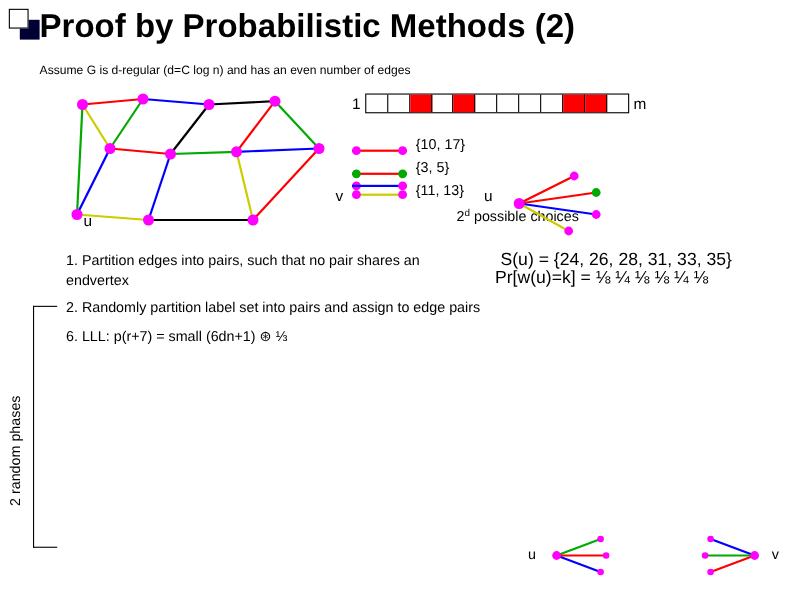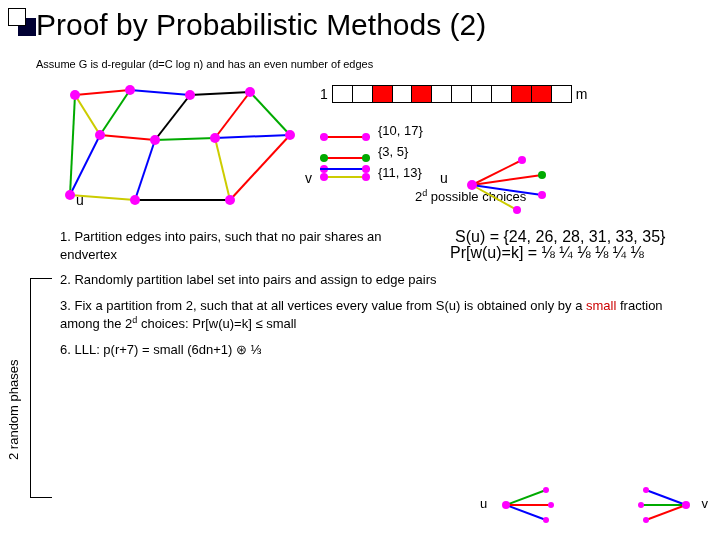--- a/index.html
+++ b/index.html
@@ -1,20 +1,20 @@
 <!DOCTYPE html>
 <html><head>
 <meta charset="utf-8">
 <style>
   * { margin: 0; padding: 0; box-sizing: border-box; }
   body { width: 720px; height: 540px; background: #fff; font-family: Arial, sans-serif; position: relative; overflow: hidden; }
   .deco { position: absolute; top: 8px; left: 8px; }
   .deco .sq1 { width: 18px; height: 18px; border: 1px solid #000; background: #fff; position: absolute; top: 0; left: 0; }
   .deco .sq2 { width: 18px; height: 18px; background: #000033; position: absolute; top: 10px; left: 10px; }
-  .title { position: absolute; top: 8px; left: 36px; font-size: 30px; font-weight: normal; color: #000; }
+  .title { position: absolute; top: 8px; left: 36px; font-size: 30px; font-weight: bold; color: #000; }
   .subtitle { position: absolute; top: 58px; left: 36px; font-size: 11px; }
   .graph-area { position: absolute; top: 80px; left: 60px; width: 250px; height: 140px; }
   .graph-area svg { width: 100%; height: 100%; }
   .u-left { position: absolute; top: 192px; left: 76px; font-size: 14px; }
   .bar-area { position: absolute; top: 85px; left: 320px; width: 350px; height: 135px; }
   .bar-row { display: flex; align-items: center; }
   .bar { width: 240px; height: 18px; border: 1px solid #000; display: flex; }
   .seg { flex: 1; border-right: 1px solid #000; }
   .seg.red { background: #f00; }
   .seg:last-child { border-right: none; }
@@ -161,23 +161,20 @@
 
 <div class="su">S(u) = {24, 26, 28, 31, 33, 35}</div>
 <div class="prw">Pr[w(u)=k] =  ⅛ ¼ ⅛ ⅛ ¼ ⅛</div>
 
 <div class="side-border"></div>
 <div class="side-label" style="top:460px">2 random phases</div>
 
 <div class="steps">
   <div class="step" style="width:370px">1. Partition edges into pairs, such that no pair shares an endvertex</div>
   <div class="step">2. Randomly partition label set into pairs and assign to edge pairs</div>
-  <div class="step">
-    <span>3. Fix a partition from 2, such that at all vertices every value from S(u) is obtained only by a </span><span class="red-txt">small</span><span> fraction among the 2</span><span class="sup">d</span><span> choices: Pr[w(u)=k] ≤ small</span>
-  </div>
   <div class="step">6. LLL: p(r+7) = small (6dn+1) ⊛ ⅓</div>
 </div>
 
 <span class="bot-u">u</span>
 <span class="bot-v">v</span>
 <div class="bot-graph">
 <svg viewBox="0 0 200 50">
   <line x1="10" y1="25" x2="50" y2="10" stroke="#0a0" stroke-width="2"></line>
   <line x1="10" y1="25" x2="50" y2="40" stroke="#00f" stroke-width="2"></line>
   <line x1="10" y1="25" x2="55" y2="25" stroke="#f00" stroke-width="2"></line>

